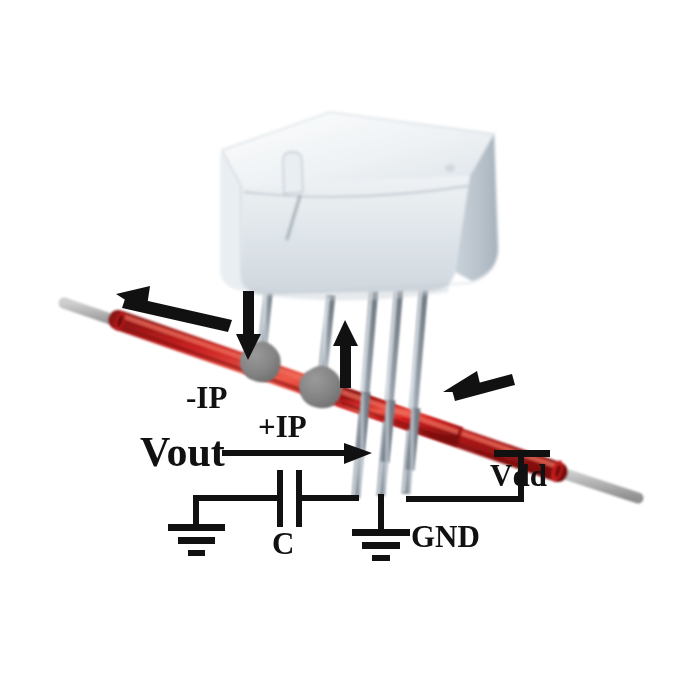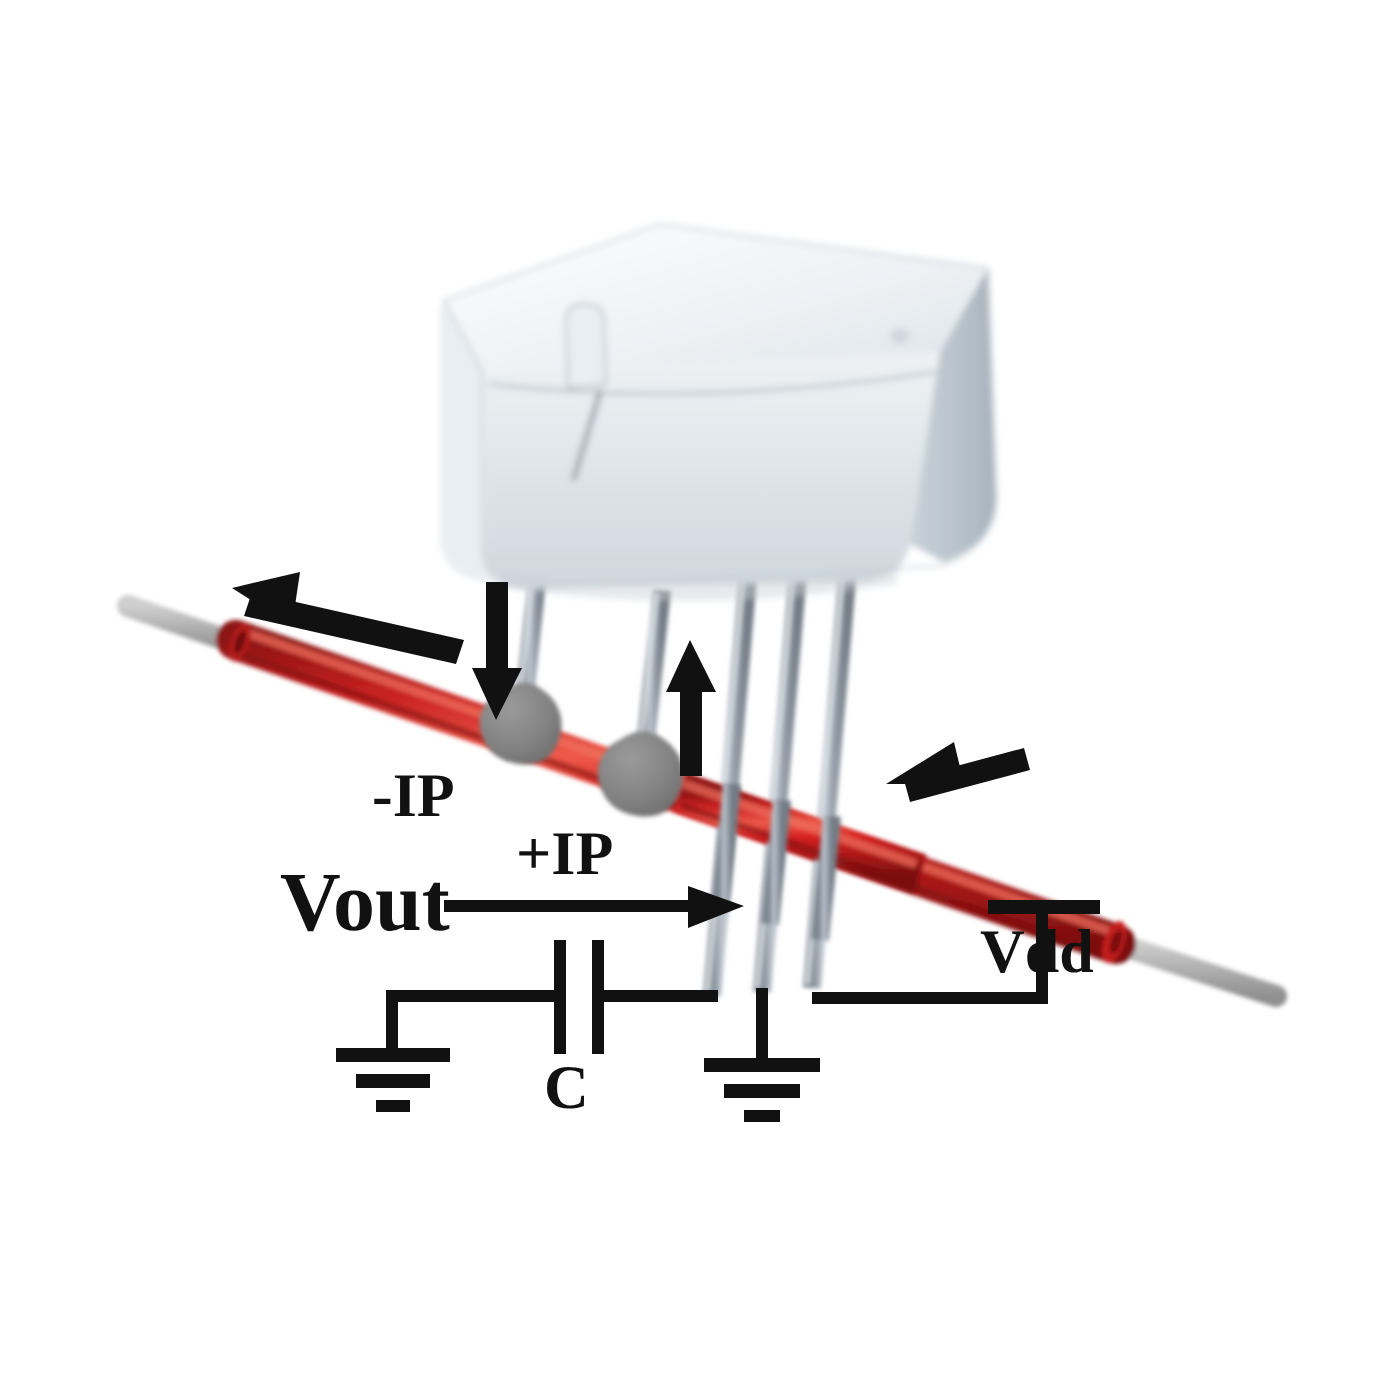--- a/index.html
+++ b/index.html
@@ -243,14 +243,15 @@
       <rect x="494" y="450" width="56" height="7"></rect>
     </g>
 
   </svg>
 
   <div class="lbl lbl-minus-ip">-IP</div>
   <div class="lbl lbl-plus-ip">+IP</div>
   <div class="lbl lbl-vout">Vout</div>
   <div class="lbl lbl-vdd">Vdd</div>
   <div class="lbl lbl-c">C</div>
+  <div class="lbl lbl-gnd">GND</div>
 
 </div>
 
 </body></html>

